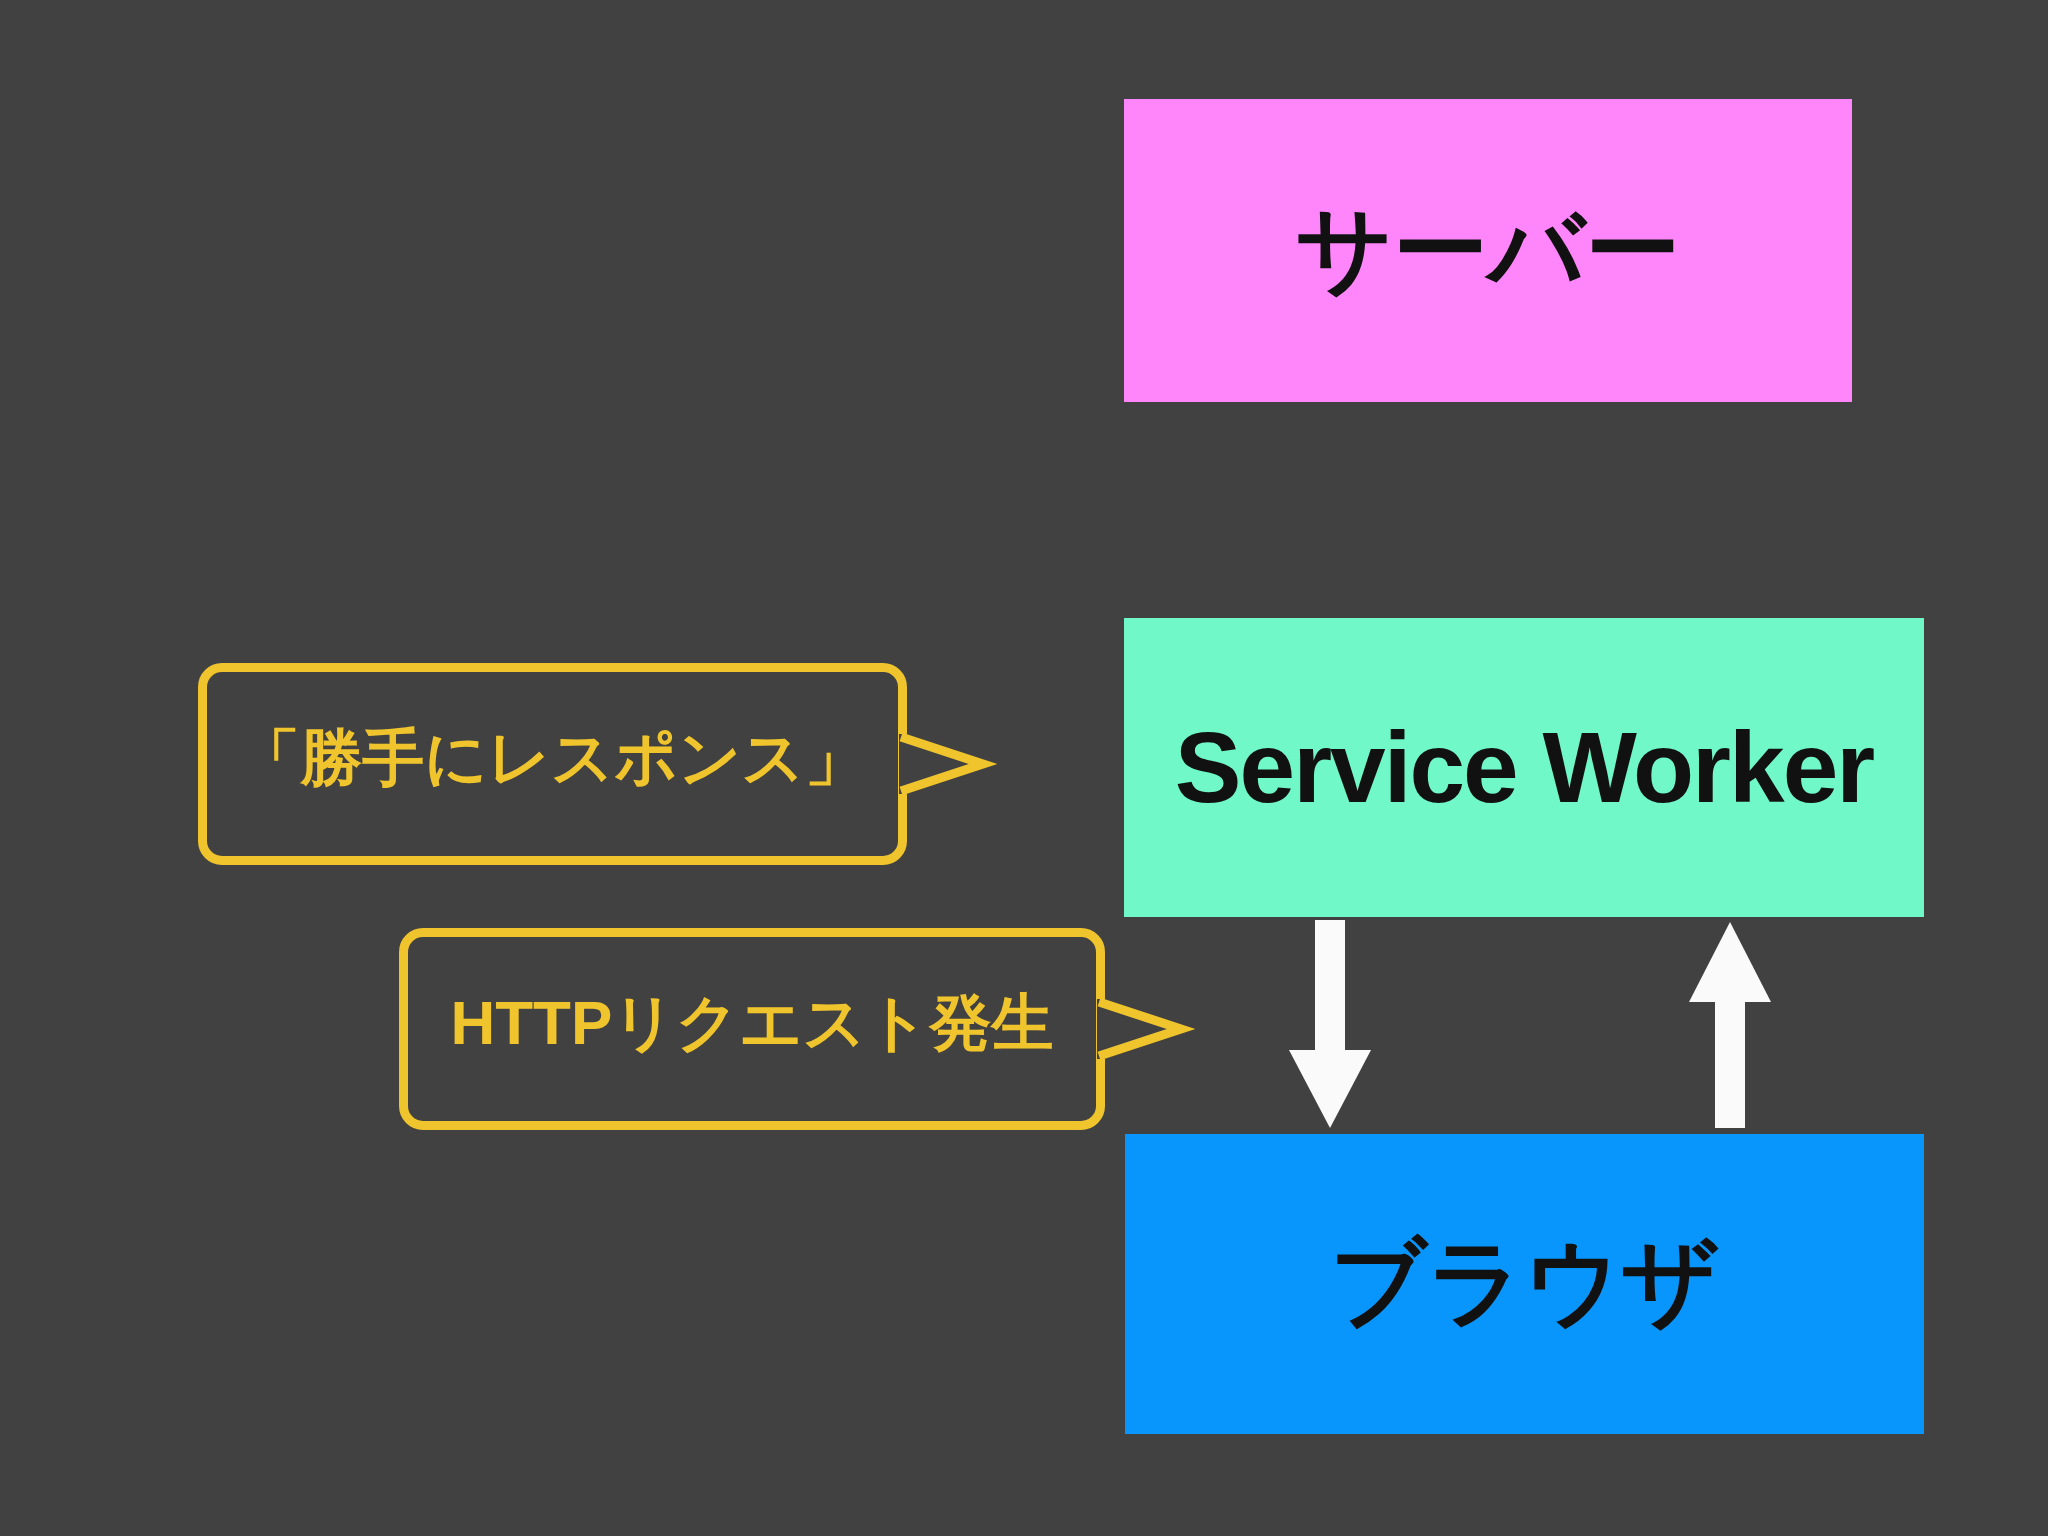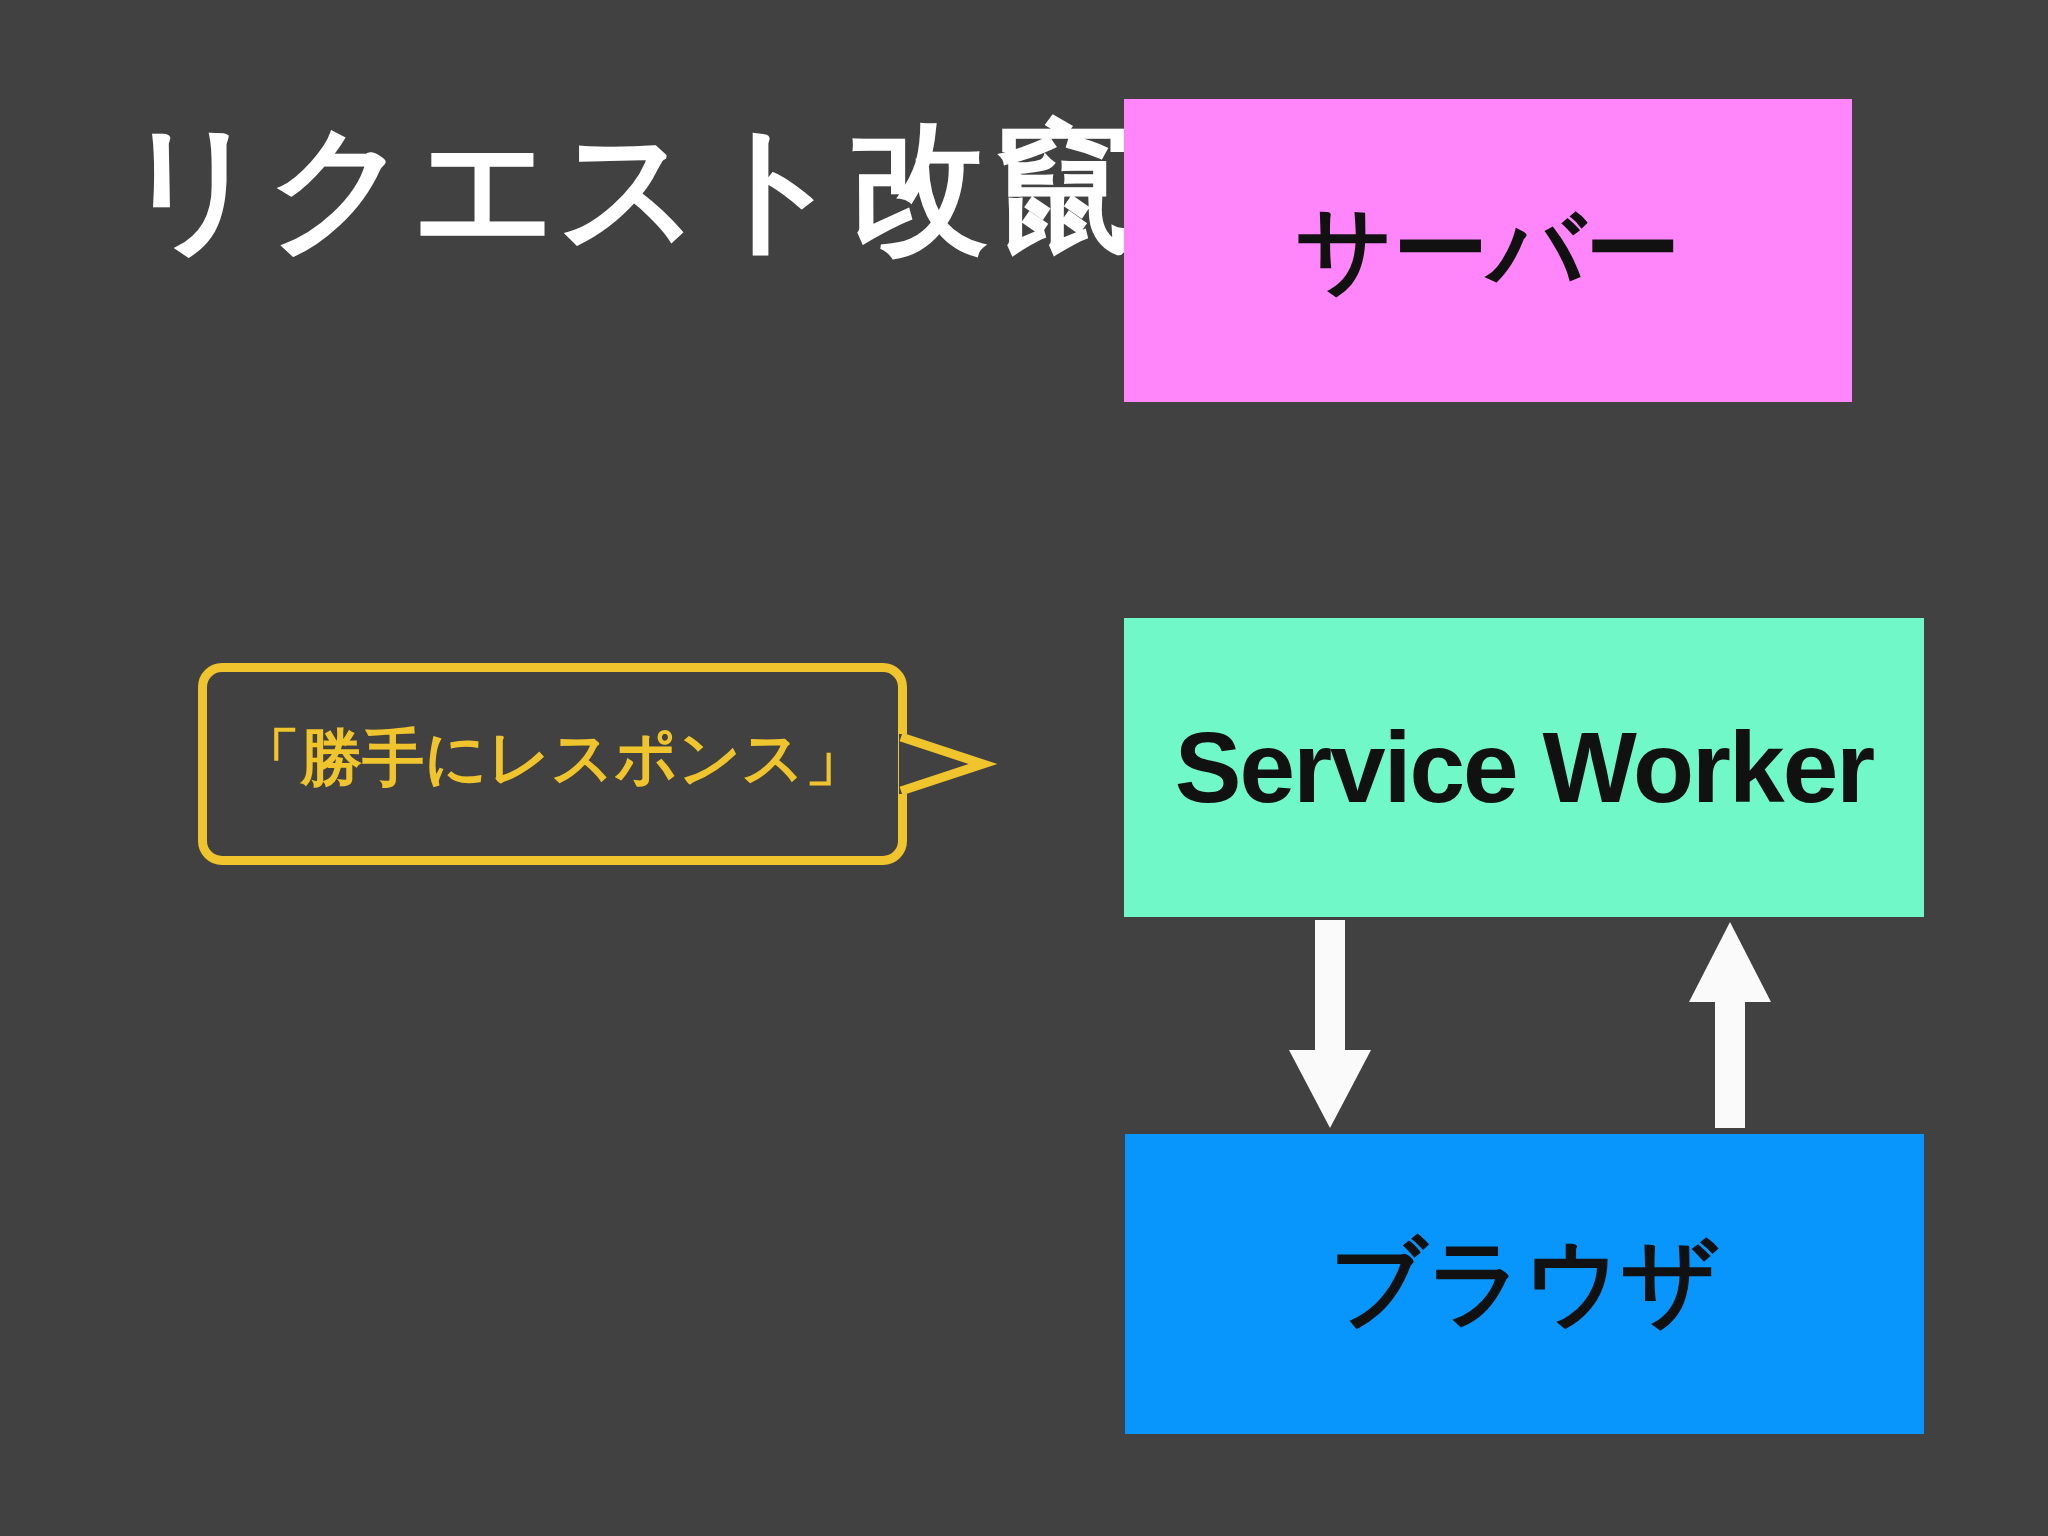--- a/index.html
+++ b/index.html
@@ -83,21 +83,20 @@
   .arrow { position: absolute; }
   .arrow-down { left: 1289px; top: 920px; width: 82px; height: 208px; }
   .arrow-up   { left: 1689px; top: 922px; width: 82px; height: 206px; }
   .arrow rect, .arrow polygon { fill: var(--arrow); }
 </style>
 </head>
 <body>
 
 <div class="stage">
 
-  <h1 class="title">リクエスト改竄</h1>
 
   <div class="box box-server">
     <span class="box-label">サーバー</span>
   </div>
 
   <div class="box box-browser">
     <span class="box-label">ブラウザ</span>
   </div>
 
   <div class="box box-sw">
@@ -105,20 +104,27 @@
   </div>
 
   <div class="callout callout-response">
     <span class="callout-label">「勝手にレスポンス」</span>
     <svg class="callout-pointer" viewBox="0 0 104 60">
       <rect class="pointer-erase" x="4" y="0" width="15" height="60"></rect>
       <path class="pointer-stroke" d="M 6 3 L 88 30 L 6 57"></path>
     </svg>
   </div>
 
+  <div class="callout callout-request">
+    <span class="callout-label">HTTPリクエスト発生</span>
+    <svg class="callout-pointer" viewBox="0 0 104 60">
+      <rect class="pointer-erase" x="4" y="0" width="15" height="60"></rect>
+      <path class="pointer-stroke" d="M 6 3 L 88 30 L 6 57"></path>
+    </svg>
+  </div>
 
   <svg class="arrow arrow-down" viewBox="0 0 82 208">
     <rect x="26" y="0" width="30" height="135"></rect>
     <polygon points="0,130 82,130 41,208"></polygon>
   </svg>
 
   <svg class="arrow arrow-up" viewBox="0 0 82 206">
     <polygon points="41,0 0,80 82,80"></polygon>
     <rect x="26" y="78" width="30" height="128"></rect>
   </svg>

